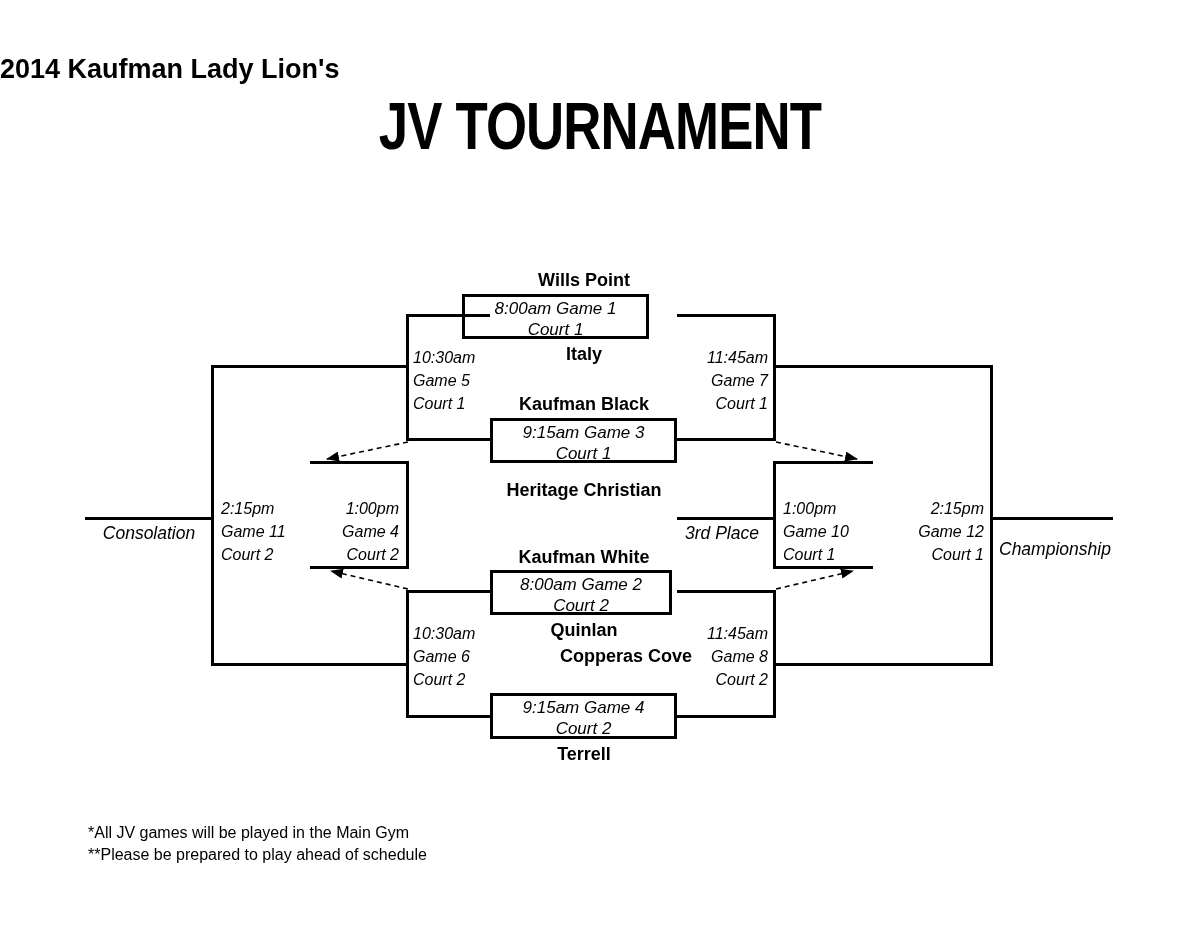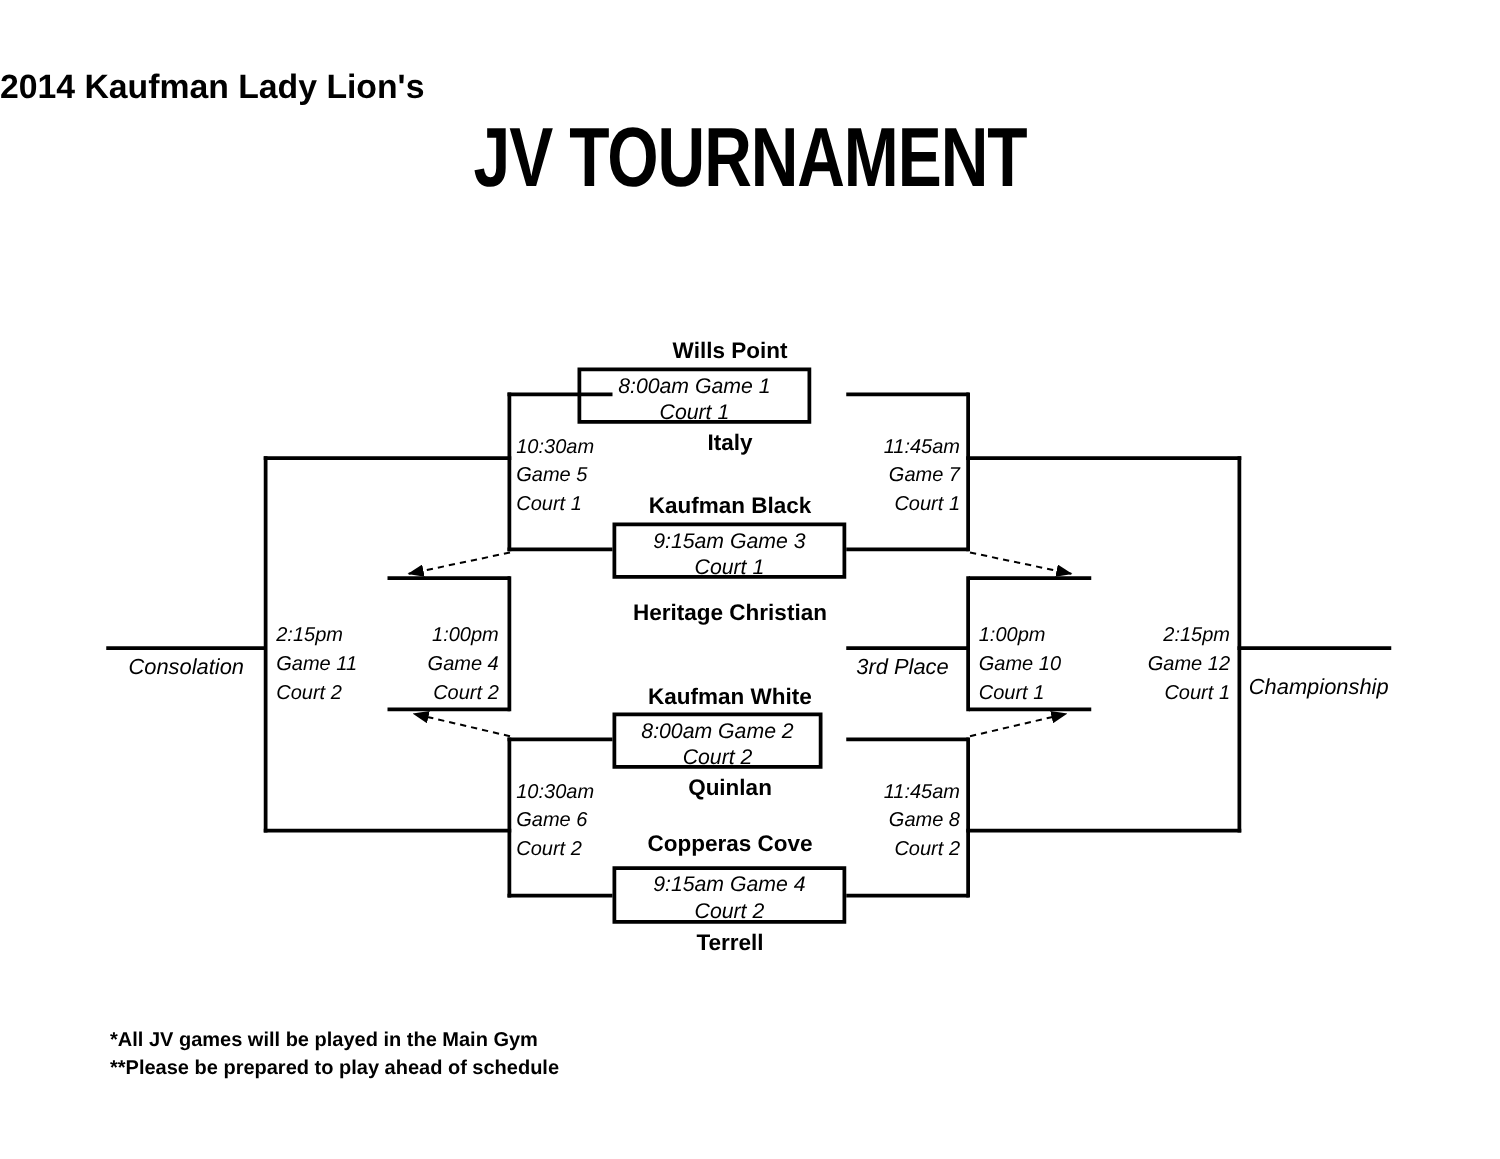--- a/index.html
+++ b/index.html
@@ -31,21 +31,21 @@
   .sched{
     position:absolute;width:120px;font-style:italic;font-size:16px;
     line-height:23px;text-align:left;white-space:nowrap;
   }
   .sched.r{text-align:right;}
   .flabel{
     position:absolute;font-style:italic;font-size:17.5px;line-height:23px;
   }
   .flabel.c{text-align:center;}
   .notes{
-    position:absolute;left:88px;top:822px;font-size:16px;line-height:21.5px;font-weight:bold;
+    position:absolute;left:88px;top:822px;font-size:16px;line-height:21.5px;
   }
   svg.overlay{position:absolute;left:0;top:0;}
 </style>
 </head>
 <body>
 
 <div class="page">
 
   <div class="title-sub">2014 Kaufman Lady Lion's</div>
   <div class="title-main">JV TOURNAMENT</div>
@@ -58,27 +58,27 @@
   <div class="team" style="top:394px;">Kaufman Black</div>
 
   <div class="team" style="top:344px;">Italy</div>
   <div class="gamebox" style="left:490px;top:418px;width:187px;height:45px;">
     <div>9:15am Game 3</div>
     <div>Court 1</div>
   </div>
   <div class="team" style="top:468px;margin-top:12px;">Heritage Christian</div>
 
   <div class="team" style="top:547px;">Kaufman White</div>
-  <div class="gamebox" style="left:490px;top:570px;width:168px;height:45px;">
+  <div class="gamebox" style="left:490px;top:570px;width:182px;height:45px;">
     <div>8:00am Game 2</div>
     <div>Court 2</div>
   </div>
   <div class="team" style="top:620px;">Quinlan</div>
 
-  <div class="team" style="top:665px;">Copperas Cove</div>
+  <div class="team" style="top:646px;padding-left:42px;">Copperas Cove</div>
   <div class="gamebox" style="left:490px;top:693px;width:187px;height:46px;">
     <div>9:15am Game  4</div>
     <div>Court 2</div>
   </div>
   <div class="team" style="top:744px;">Terrell</div>
 
   <div class="hline" style="left:406px;top:314px;width:84px;"></div>
   <div class="hline" style="left:406px;top:438px;width:84px;"></div>
   <div class="vline" style="left:406px;top:314px;height:127px;"></div>
 

